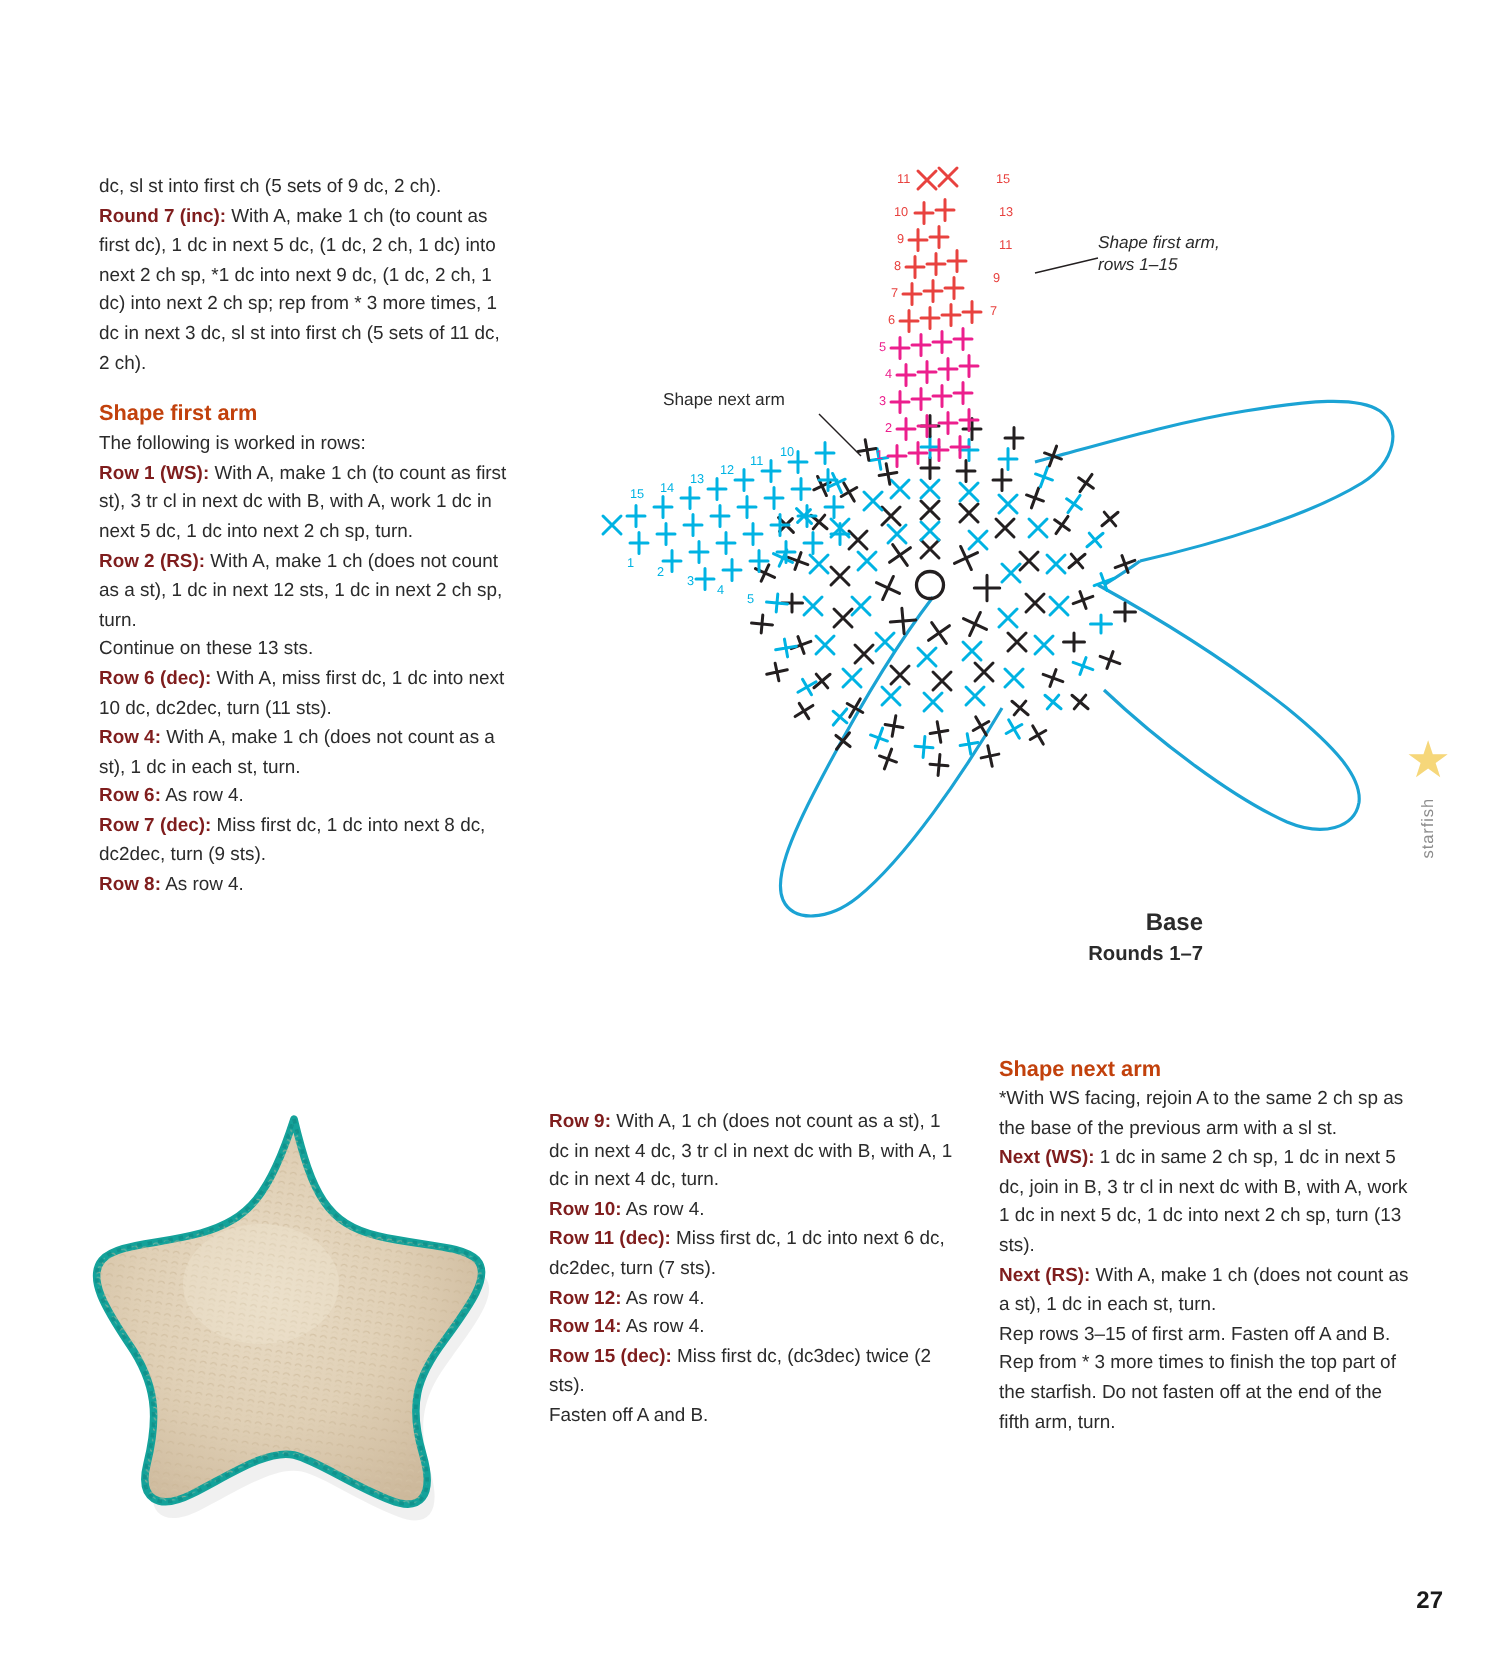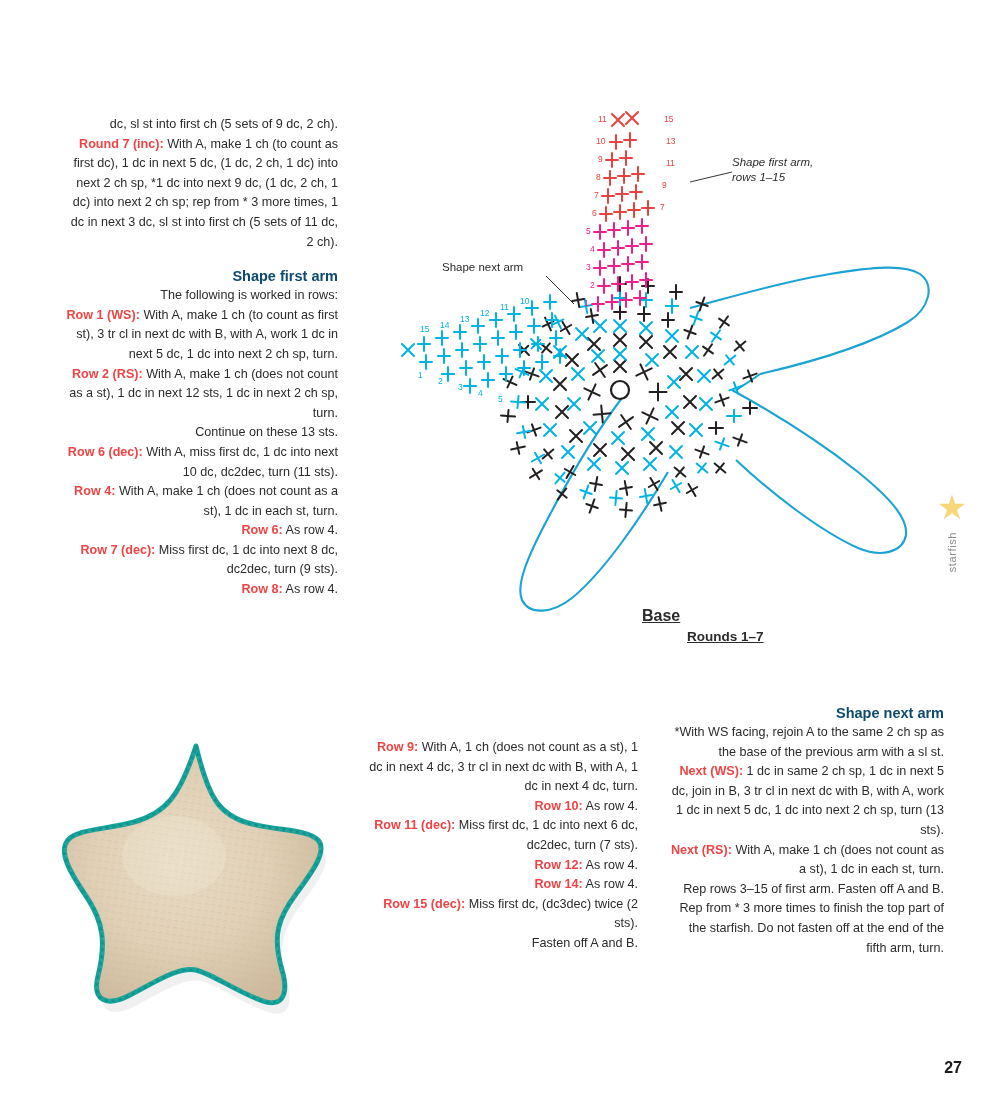--- a/index.html
+++ b/index.html
@@ -22,29 +22,29 @@
 
   
   .col {
     position: absolute;
     font-size: 12.6px;
     line-height: 19.6px;
     color: #2b2b2b;
   }
   .col p {
     margin: 0 0 0 0;
-    text-align: right;
+    text-align: left;
   }
   .col p + p { margin-top: 0; }
   .col .gap { height: 14px; }
-  b, .b { font-weight: bold; color: #ef4444; }
+  b, .b { font-weight: bold; color: #7f1d1d; }
   .subhead {
     font-weight: bold;
     font-size: 14.5px;
-    color: #0c4a6e;
+    color: #c2410c;
     margin: 0 0 2px 0;
     line-height: 20px;
   }
 
   #col-left  { left: 66px;  top: 115px; width: 272px; }
   #col-mid   { left: 366px; top: 738px; width: 272px; }
   #col-right { left: 666px; top: 703px; width: 278px; }
 
   
   #photo {
@@ -71,24 +71,23 @@
   .chart-label {
     position: absolute;
     font-size: 11.5px;
     line-height: 15px;
     color: #2b2b2b;
   }
   #label-first-arm { left: 372px; top: 95px; width: 110px; font-style: italic; }
   #label-next-arm  { left: 82px;  top: 200px; width: 110px; }
   #label-base {
     left: 282px; top: 546px; width: 160px;
-    text-align: left;
+    text-align: right;
     font-size: 15px;
     line-height: 20px;
-    text-decoration: underline;
   }
   #label-base .base-title { font-weight: bold; font-size: 16px; }
   #label-base .base-sub { font-weight: bold; font-size: 13.5px; padding-left: 45px; }
 
   
   #side-tab {
     position: absolute;
     right: 18px;
     top: 490px;
     width: 60px;

